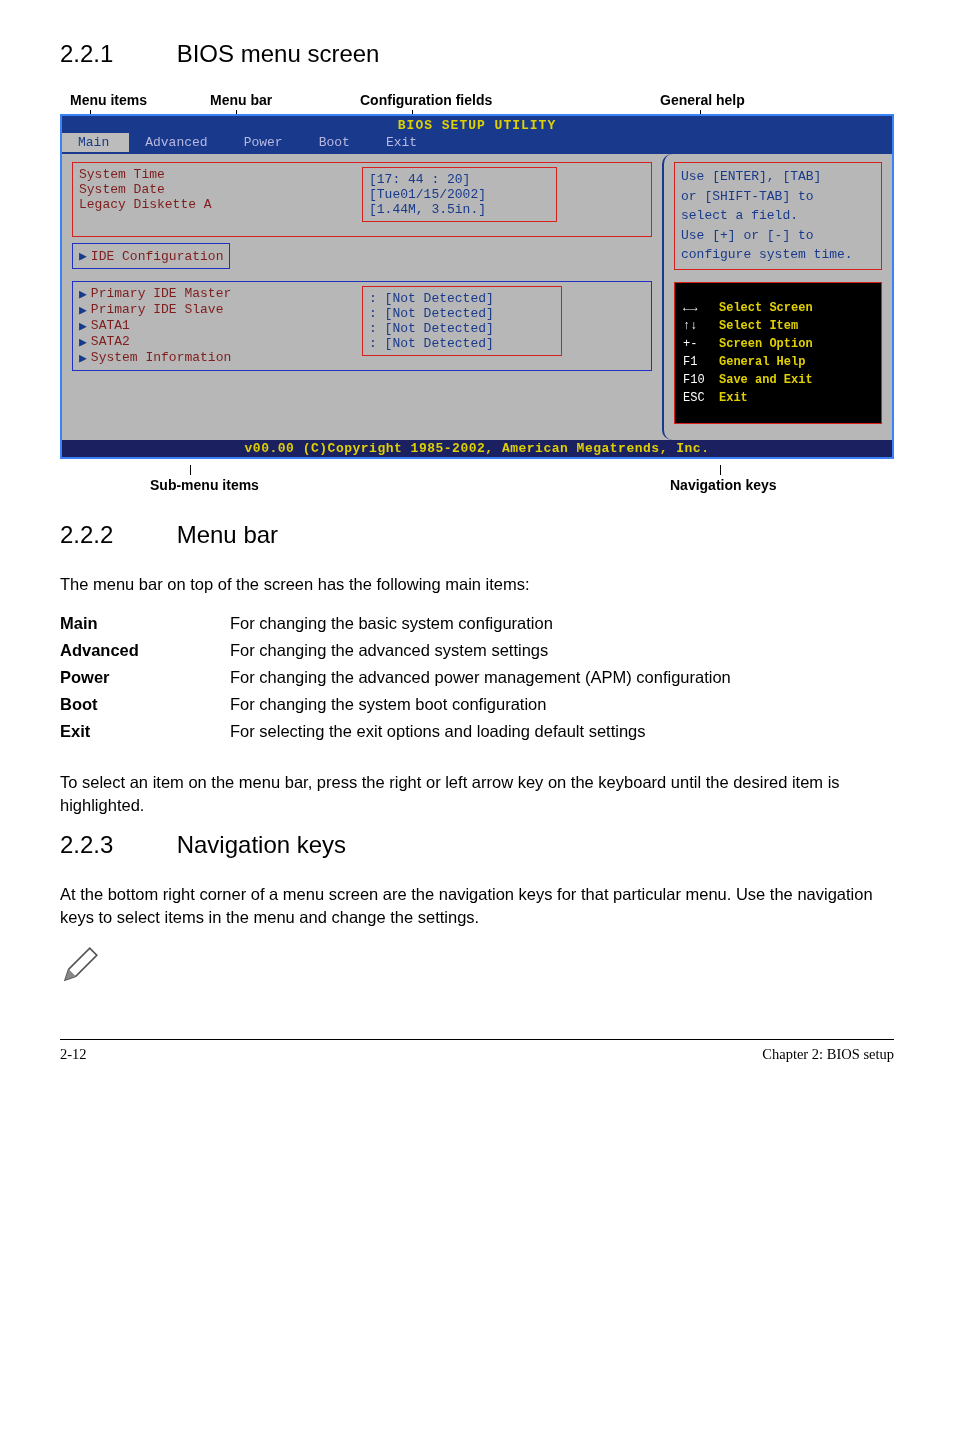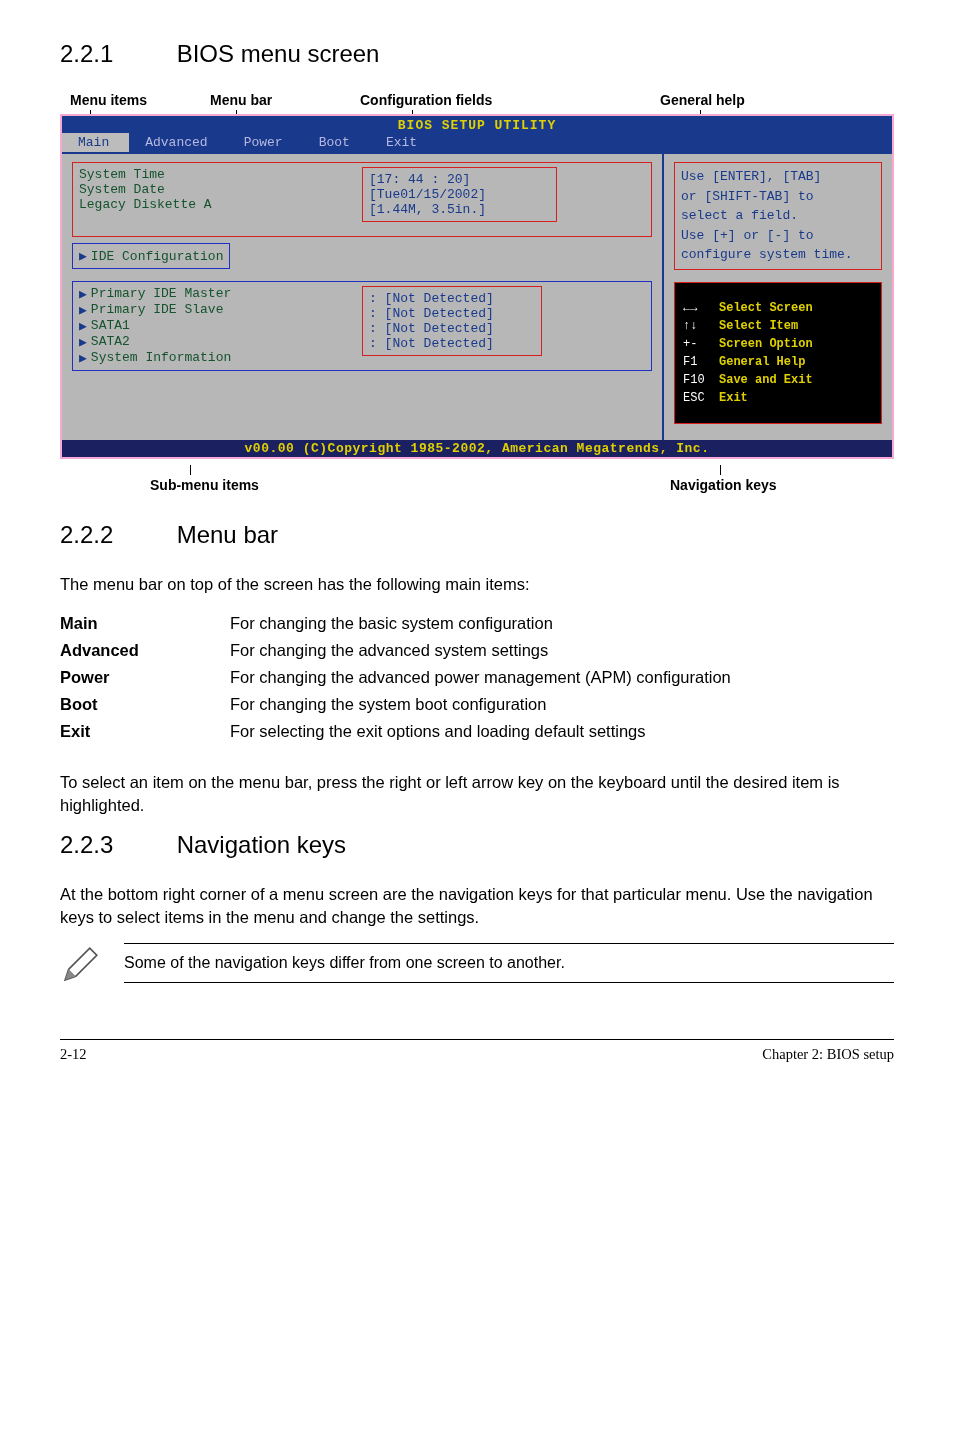--- a/index.html
+++ b/index.html
@@ -23,21 +23,21 @@
   .section-body { margin-bottom: 34px; }
 
   
   .top-labels, .bottom-labels { position: relative; height: 22px; font-size: 14px; font-weight: bold; }
   .lbl { position: absolute; top: 0; }
   .lbl .tick { display: block; border-left: 1px solid #000; height: 10px; margin-top: 2px; }
 
   
   .bios {
     background: #193a8c;
-    border: 2px solid #f9a8d4;
+    border: 2px solid #3b82f6;
     position: relative;
     font-family: "Courier New", monospace;
     font-size: 13px;
     color: #fff;
   }
   .bios-title {
     background: #193a8c;
     color: #e0d000;
     text-align: center;
     padding: 2px 0 0 0;
@@ -66,25 +66,26 @@
   .bios-left {
     flex: 1;
     padding: 8px 10px 30px 10px;
     position: relative;
   }
   .bios-right {
     width: 230px;
     border-left: 2px solid #193a8c;
     padding: 8px 10px 10px 10px;
     color: #193a8c;
+    border-radius: 10px;
   }
   .outline-red { border: 1.5px solid #d62020; padding: 4px 6px; margin-bottom: 6px; }
   .outline-blue { border: 1.5px solid #2030c0; padding: 4px 6px; margin-bottom: 6px; }
   .field-row { display: flex; }
-  .field-label { color: #14532d; width: 200px; }
+  .field-label { color: #7f1d1d; width: 200px; }
   .tri { color: #193a8c; margin-right: 4px; }
   .cfg-col { color: #193a8c; }
   .help-text { color: #193a8c; line-height: 1.5; }
   .nav-box {
     background: #000;
     padding: 16px 8px;
     margin-top: 12px;
     font-size: 12px;
     line-height: 1.5;
   }
@@ -162,21 +163,21 @@
 
           <div class="outline-blue" style="display:inline-block">
             <span class="tri">▶</span><span class="field-label" style="width:auto">IDE Configuration</span>
           </div>
           <div style="height:6px"></div>
 
           <div class="outline-blue">
             <div class="field-row">
                 <span class="tri">▶</span>
                 <span class="field-label">Primary IDE Master</span>
-              <span style="position:absolute;left:300px;width:180px" class="outline-red cfg-col">
+              <span style="position:absolute;left:300px;width:200px" class="outline-red cfg-col">
                 <div>: [Not Detected]</div>
                 <div>: [Not Detected]</div>
                 <div>: [Not Detected]</div>
                 <div>: [Not Detected]</div>
               </span>
             </div>
             <div class="field-row">
                 <span class="tri">▶</span>
                 <span class="field-label">Primary IDE Slave</span>
               </div>
@@ -257,21 +258,20 @@
   </h2>
   <p class="body">At the bottom right corner of a menu screen are the navigation keys for that particular menu. Use the navigation keys to select items in the menu and change the settings.</p>
 
   <div class="note-row">
     <div class="note-icon">
       <svg viewBox="0 0 48 48">
           <path d="M6 42 L10 30 L34 6 L42 14 L18 38 Z" fill="none" stroke="#555" stroke-width="2"></path>
           <path d="M6 42 L10 30 L18 38 Z" fill="#888"></path>
         </svg>
     </div>
-    <div class="note-text">Some of the navigation keys differ from one screen to another.</div>
   </div>
 
   <div class="pgfoot">
     <span>2-12</span>
     <span>Chapter 2: BIOS setup</span>
   </div>
 
 </div>
 
 </body></html>

